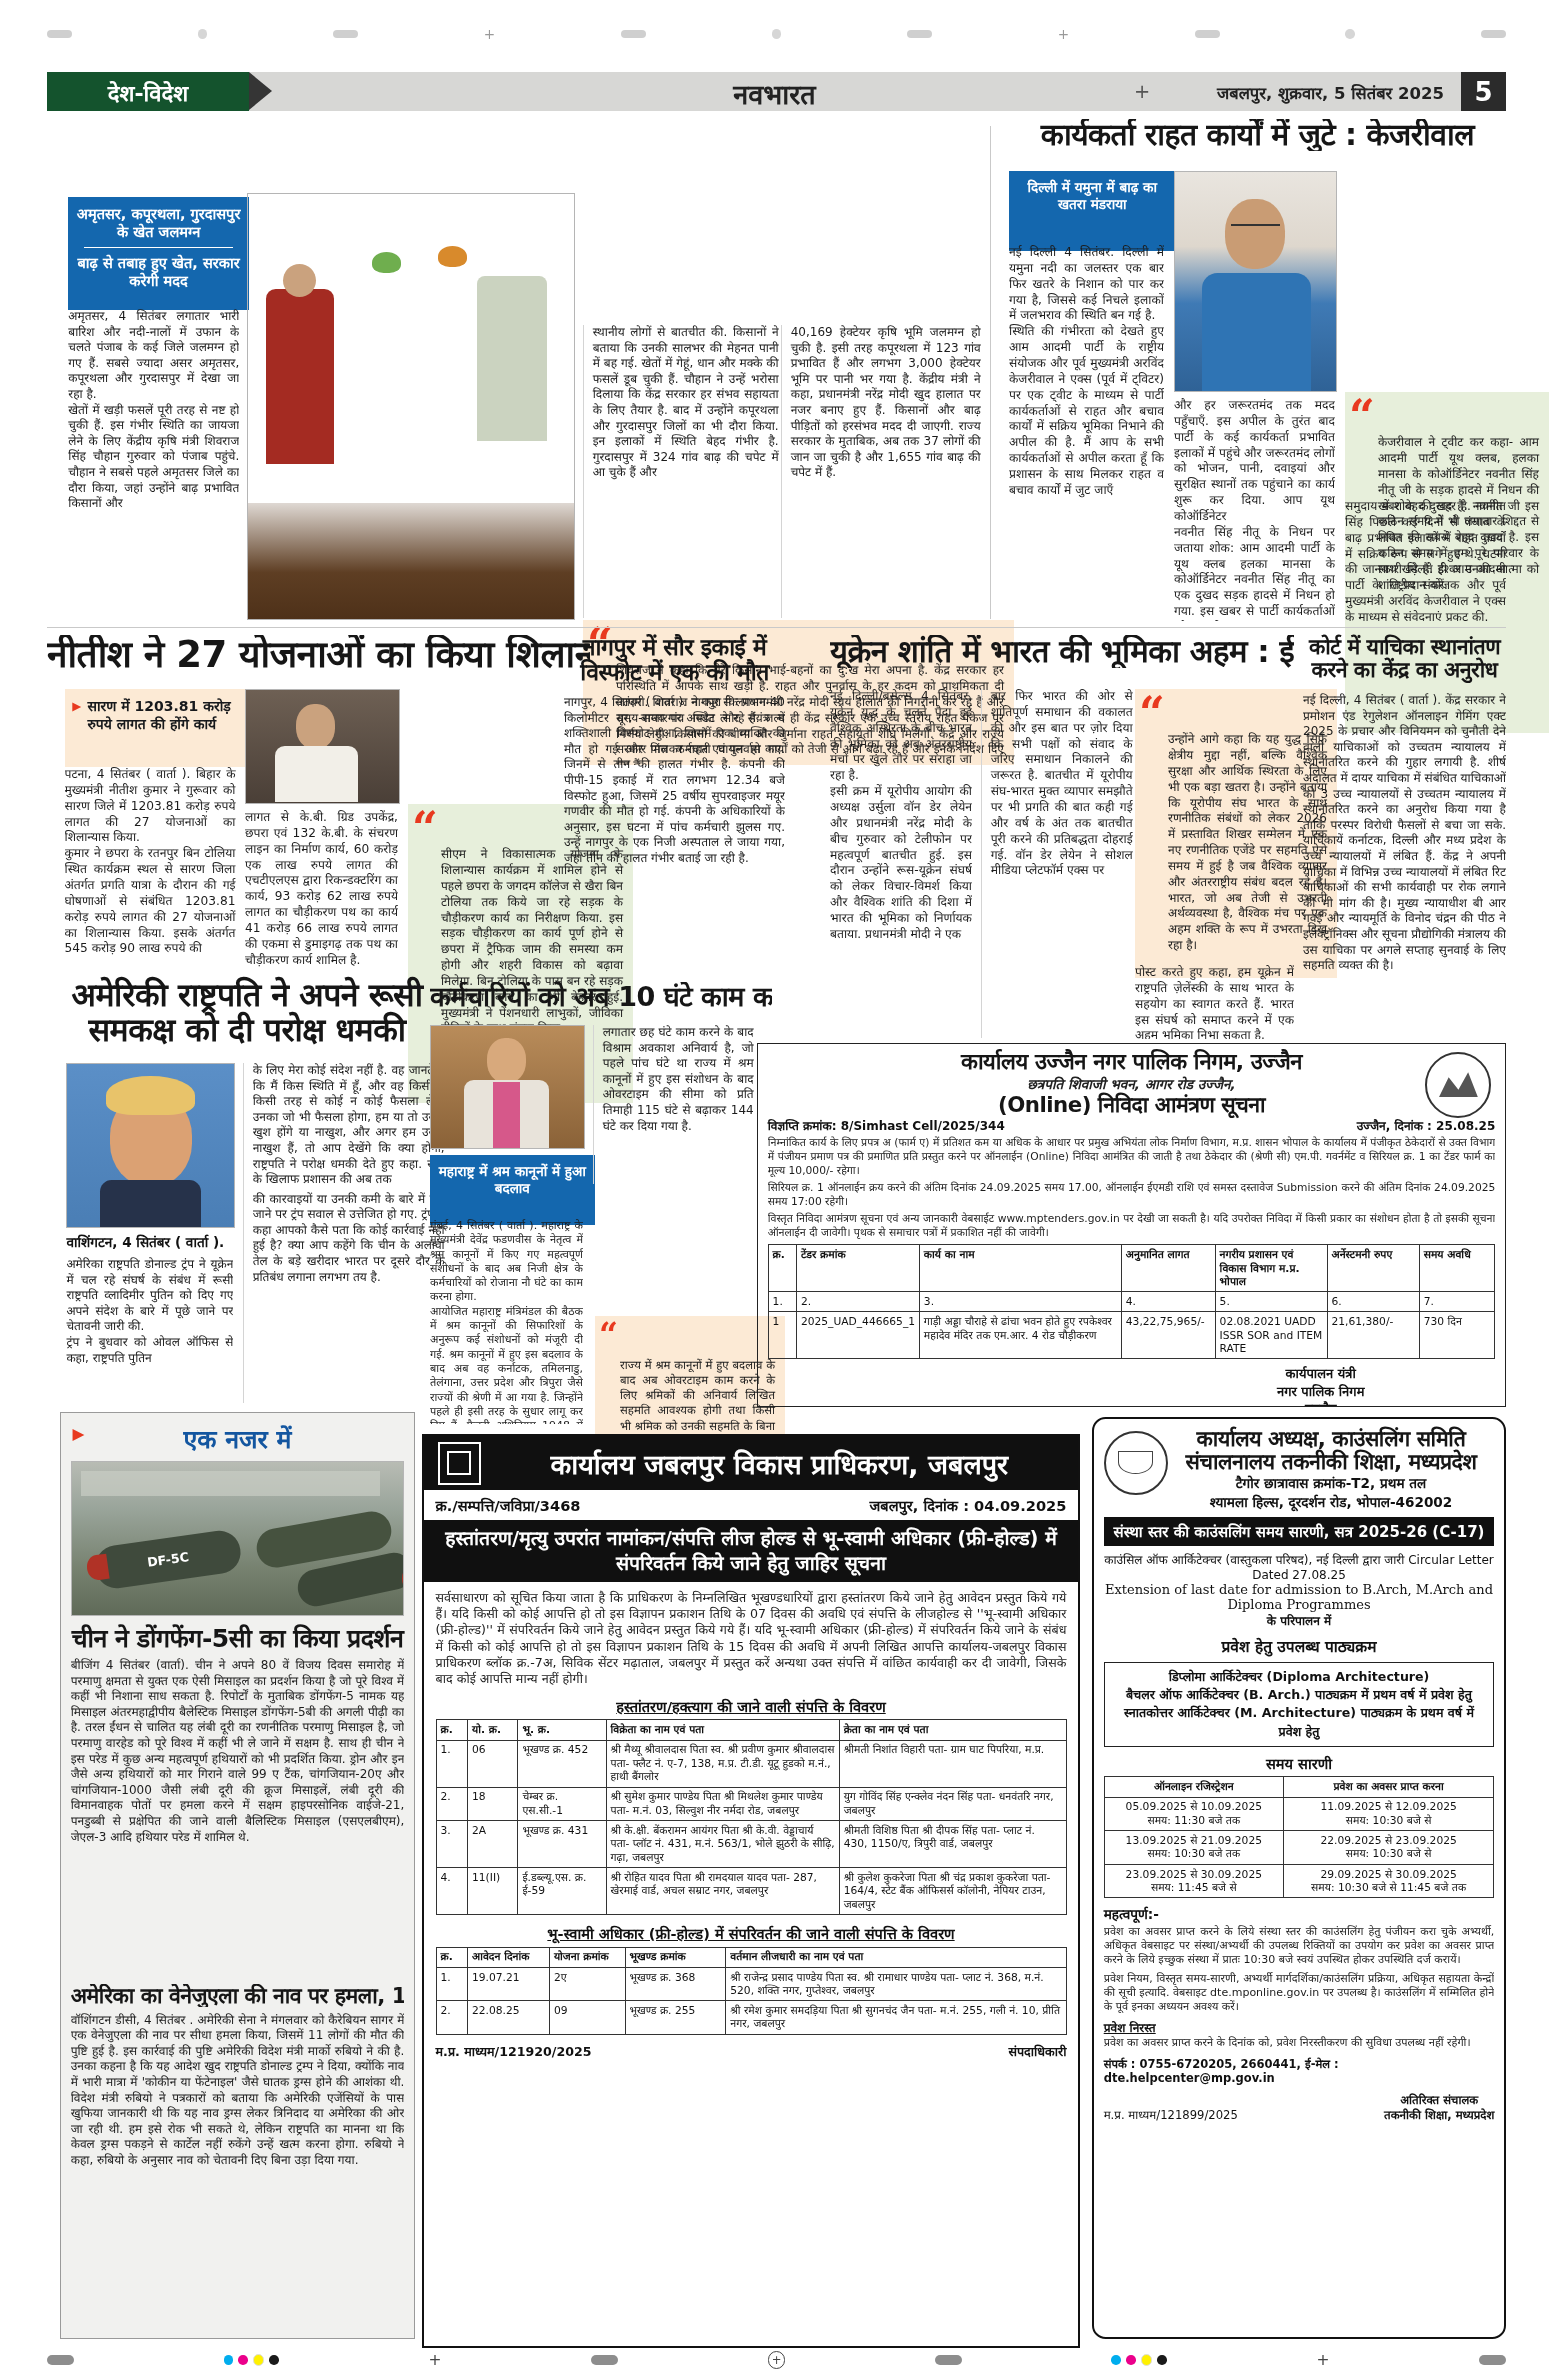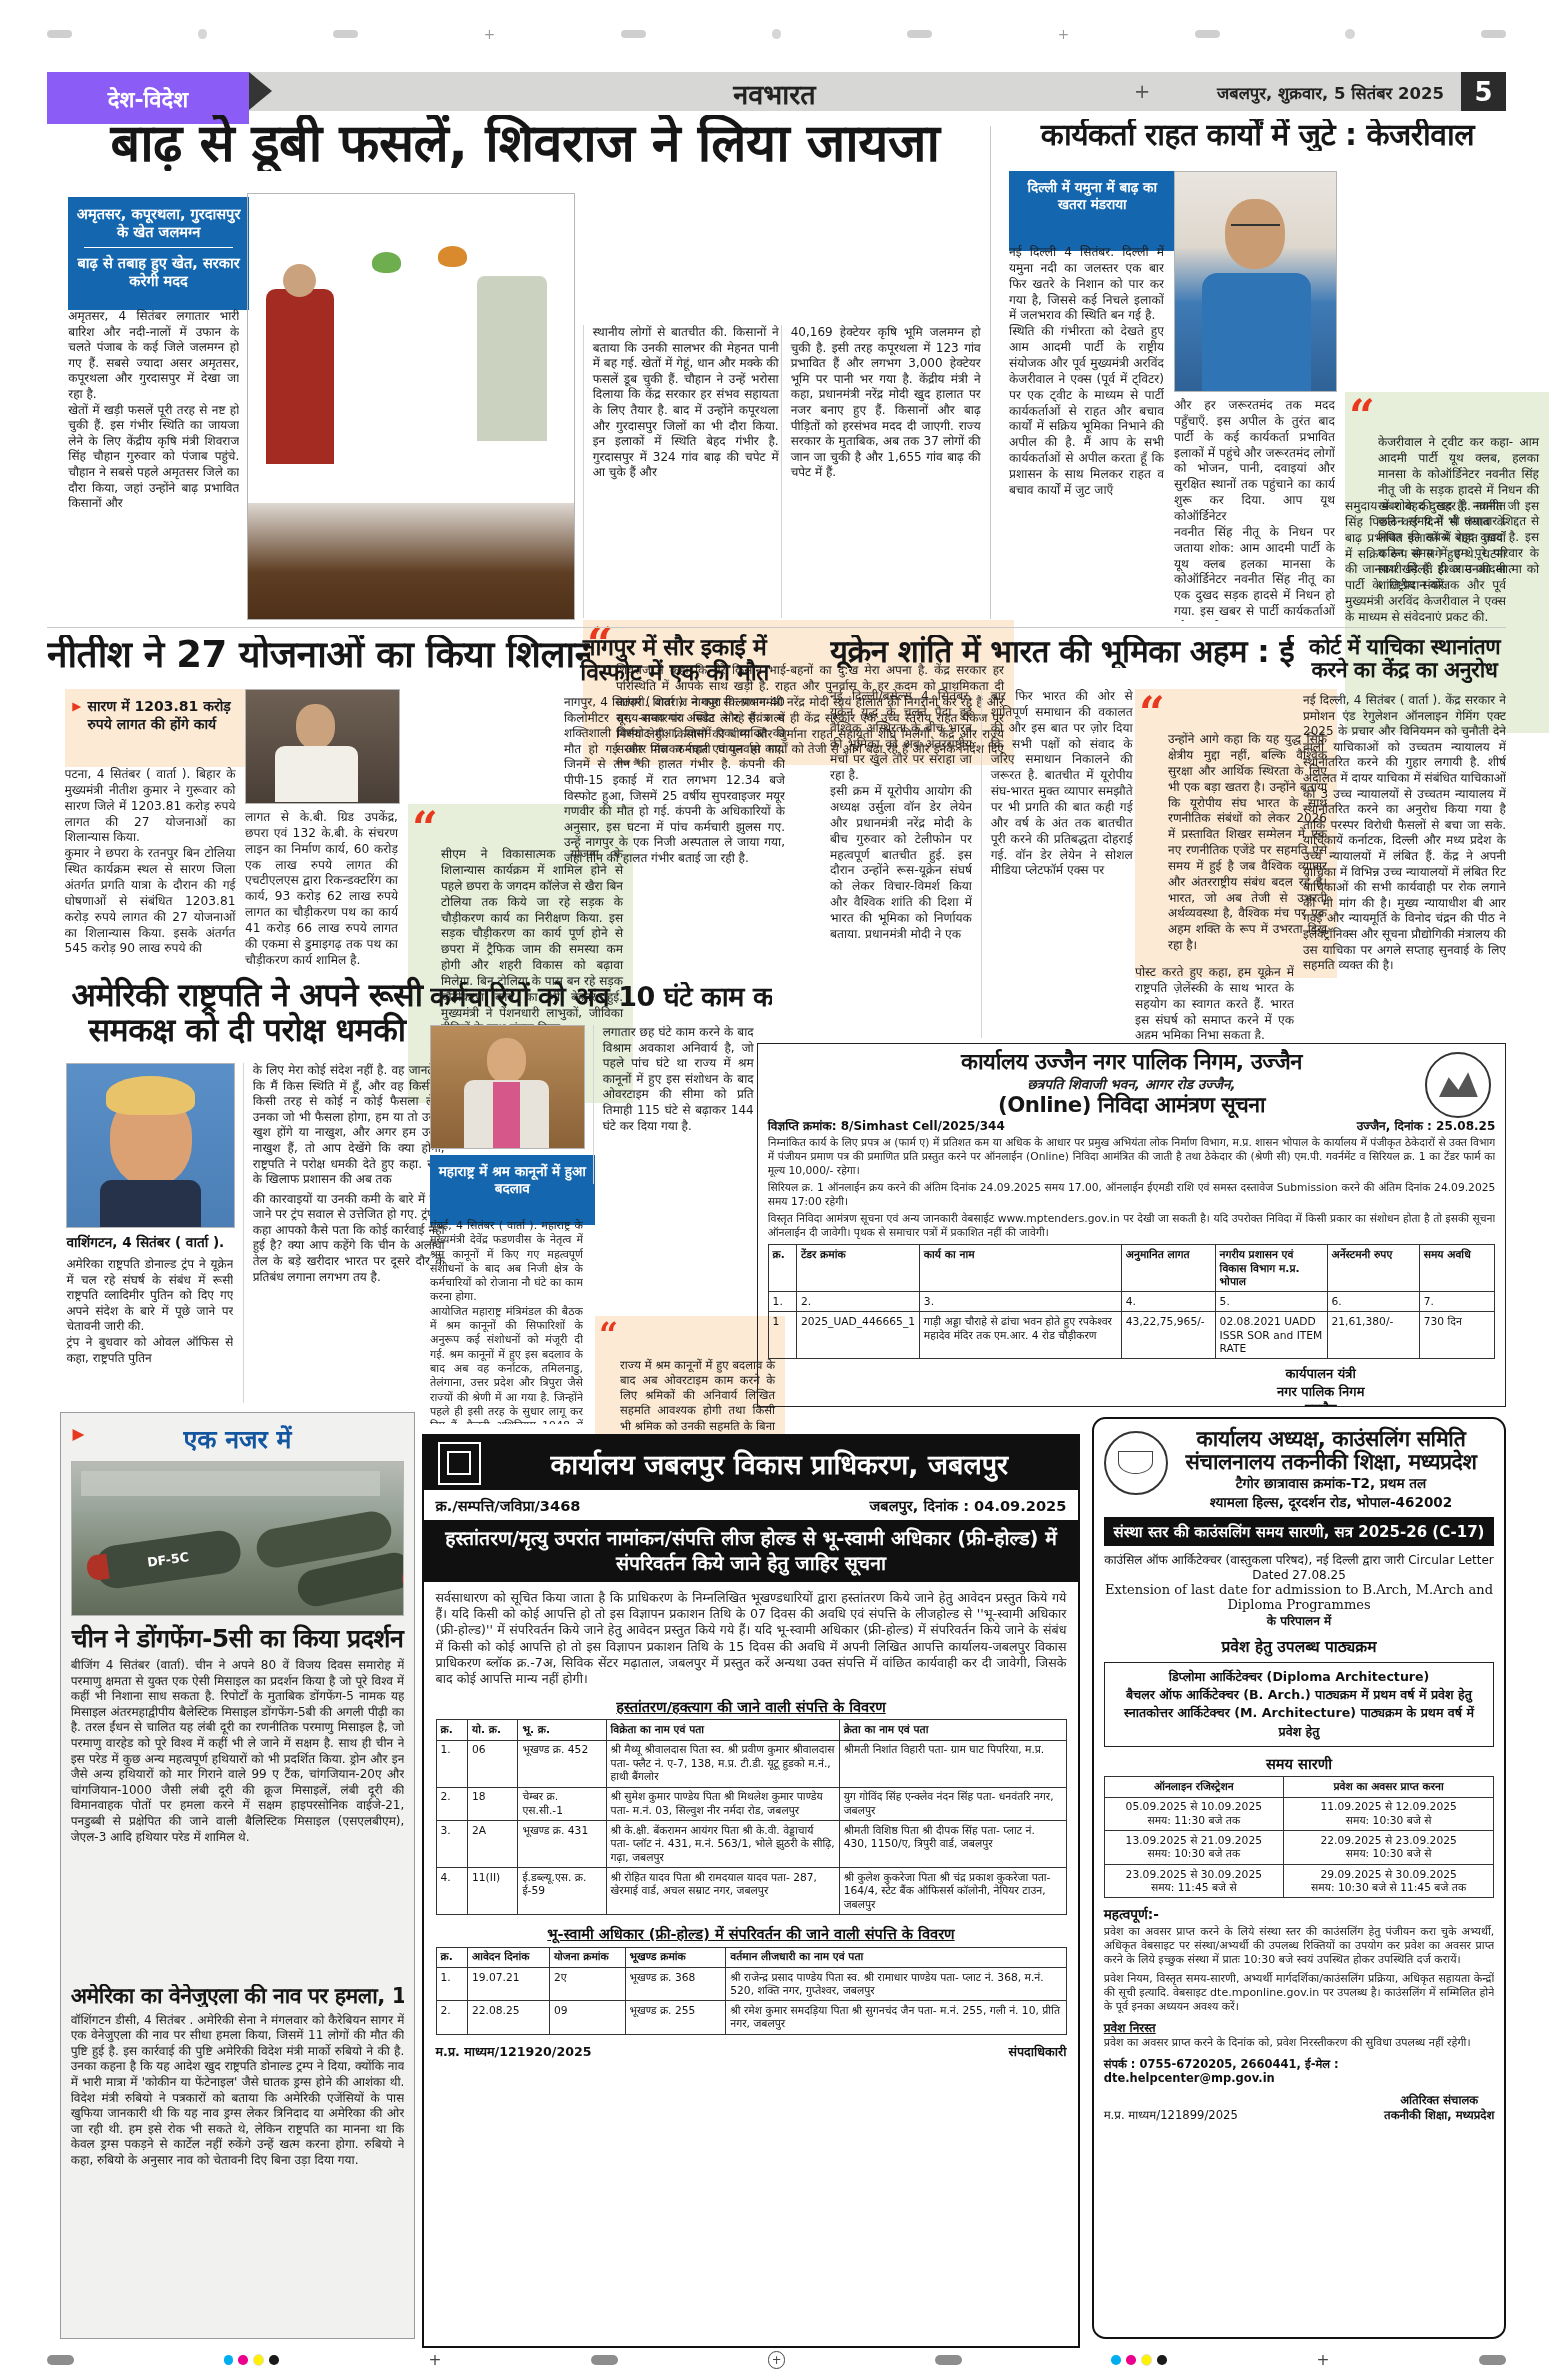--- a/index.html
+++ b/index.html
@@ -37,34 +37,33 @@
   <span class="mark" style="width:25px;height:7.8px;background:#cfcfcf;border-radius:5.8px;"></span>
   <span class="mark" style="width:9.7px;height:9.7px;background:#d6d6d6;"></span>
   <span class="mark" style="width:25px;height:7.8px;background:#cfcfcf;border-radius:5.8px;"></span>
   <span style="color:#9a9a9a;font-size:13.6px;">+</span>
   <span class="mark" style="width:25px;height:7.8px;background:#cfcfcf;border-radius:5.8px;"></span>
   <span class="mark" style="width:9.7px;height:9.7px;background:#d6d6d6;"></span>
   <span class="mark" style="width:25px;height:7.8px;background:#cfcfcf;border-radius:5.8px;"></span>
 </div>
 
 <div class="abs" style="left:47px;top:72px;width:1459px;height:39px;background:#d7d7d5;">
-  <div class="abs" style="left:0;top:0;width:202px;height:52px;background:#8b5cf6;color:#fff;font-weight:700;font-size:22px;display:flex;align-items:center;justify-content:center;">
+  <div class="abs" style="left:0;top:0;width:202px;height:39px;background:#14532d;color:#fff;font-weight:700;font-size:22px;display:flex;align-items:center;justify-content:center;">
       <span>देश-विदेश</span>
     </div>
   <div class="abs" style="left:202px;top:0;width:0;height:0;border-top:19.4px solid transparent;border-bottom:19.4px solid transparent;border-left:23px solid #353535;"></div>
   <div class="abs ctr" style="left:582px;top:2.9px;width:291px;font-weight:700;font-size:27px;color:#222;">नवभारत</div>
   <div class="abs" style="left:1087px;top:7.8px;color:#555;font-size:19.4px;">+</div>
   <div class="abs" style="right:62px;top:8.7px;font-weight:700;font-size:16.5px;color:#222;">जबलपुर, शुक्रवार, 5 सितंबर 2025</div>
   <div class="abs" style="right:0;top:0;width:45px;height:39px;background:#2b2b2b;color:#fff;font-weight:700;font-size:26px;display:flex;align-items:center;justify-content:center;">
       <span>5</span>
     </div>
 </div>
 
 <div class="abs" style="left:47px;top:115px;width:956px;height:508px;">
-  <div class="hl nowrap ctr" style="position:absolute;left:0;top:0;width:100%;font-size:52px;">बाढ़ से डूबी फसलें, शिवराज ने लिया जायजा</div>
   <div class="bluebox abs" style="left:21.3px;top:82px;width:169px;height:97px;">
     <div>अमृतसर, कपूरथला, गुरदासपुर के खेत जलमग्न</div>
     <div class="sep"></div>
     <div>बाढ़ से तबाह हुए खेत, सरकार करेगी मदद</div>
   </div>
   <div class="bt abs" style="left:21.3px;top:194px;width:171px;height:309px;">अमृतसर, 4 सितंबर  लगातार भारी बारिश और नदी-नालों में उफान के चलते पंजाब के कई जिले जलमग्न हो गए हैं. सबसे ज्यादा असर अमृतसर, कपूरथला और गुरदासपुर में देखा जा रहा है.
 खेतों में खड़ी फसलें पूरी तरह से नष्ट हो चुकी हैं. इस गंभीर स्थिति का जायजा लेने के लिए केंद्रीय कृषि मंत्री शिवराज सिंह चौहान गुरुवार को पंजाब पहुंचे. चौहान ने सबसे पहले अमृतसर जिले का दौरा किया, जहां उन्होंने बाढ़ प्रभावित किसानों और</div>
   <div class="photo abs" style="left:200px;top:78px;width:326px;height:425px;background:linear-gradient(180deg,#8fa37a 0%,#9aad85 16%,#b5b097 32%,#a2College 0,#a2967b 48%,#7b6447 64%,#6b5138 80%,#573c26 100%);">
     <div class="abs" style="left:17.5px;top:95px;width:68px;height:175px;background:#a42b22;border-radius:9.7px 9.7px 0 0;"></div>
     <div class="abs" style="left:35px;top:70px;width:33px;height:33px;background:#caa27e;border-radius:50%;"></div>

